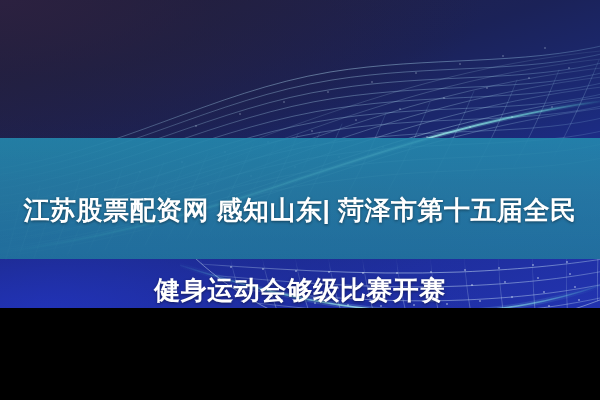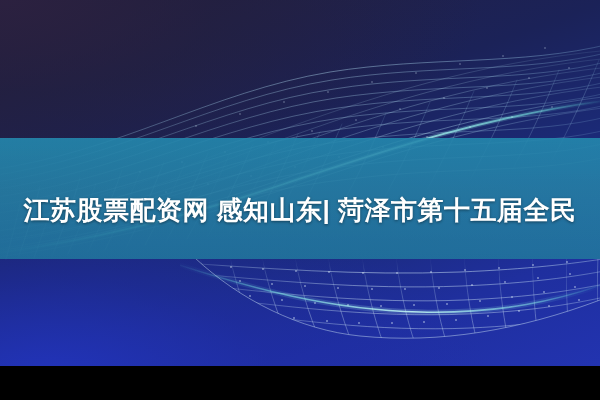--- a/index.html
+++ b/index.html
@@ -7,21 +7,21 @@
     padding: 0;
     background: #000;
   }
   body {
     font-family: "Liberation Sans", "DejaVu Sans", sans-serif;
   }
 
   #banner {
     position: relative;
     width: 600px;
-    height: 366px;
+    height: 308px;
     overflow: hidden;
     background: #1a1f52;
   }
 
   
   .bg-base {
     position: absolute;
     inset: 0;
     background:
       linear-gradient(160deg,
@@ -326,15 +326,16 @@
 
       <path d="M 170,262 C 250,288 330,310 420,312 C 500,314 560,300 610,282" stroke="url(#lowRidge)" stroke-width="1.6" opacity="0.9"></path>
       <path d="M 170,262 C 250,288 330,310 420,312 C 500,314 560,300 610,282" stroke="url(#lowRidge)" stroke-width="5" opacity="0.22"></path>
 
       <path d="M 195,258 C 240,300 300,330 360,336 C 440,344 520,330 600,300" stroke="#d8eefb" stroke-width="0.8" opacity="0.55"></path>
     </g>
   </svg>
 
   <div class="headline">
     <div>江苏股票配资网 感知山东| 菏泽市第十五届全民</div>
+    <div>健身运动会够级比赛开赛</div>
   </div>
 
 </div>
 
 </body></html>

